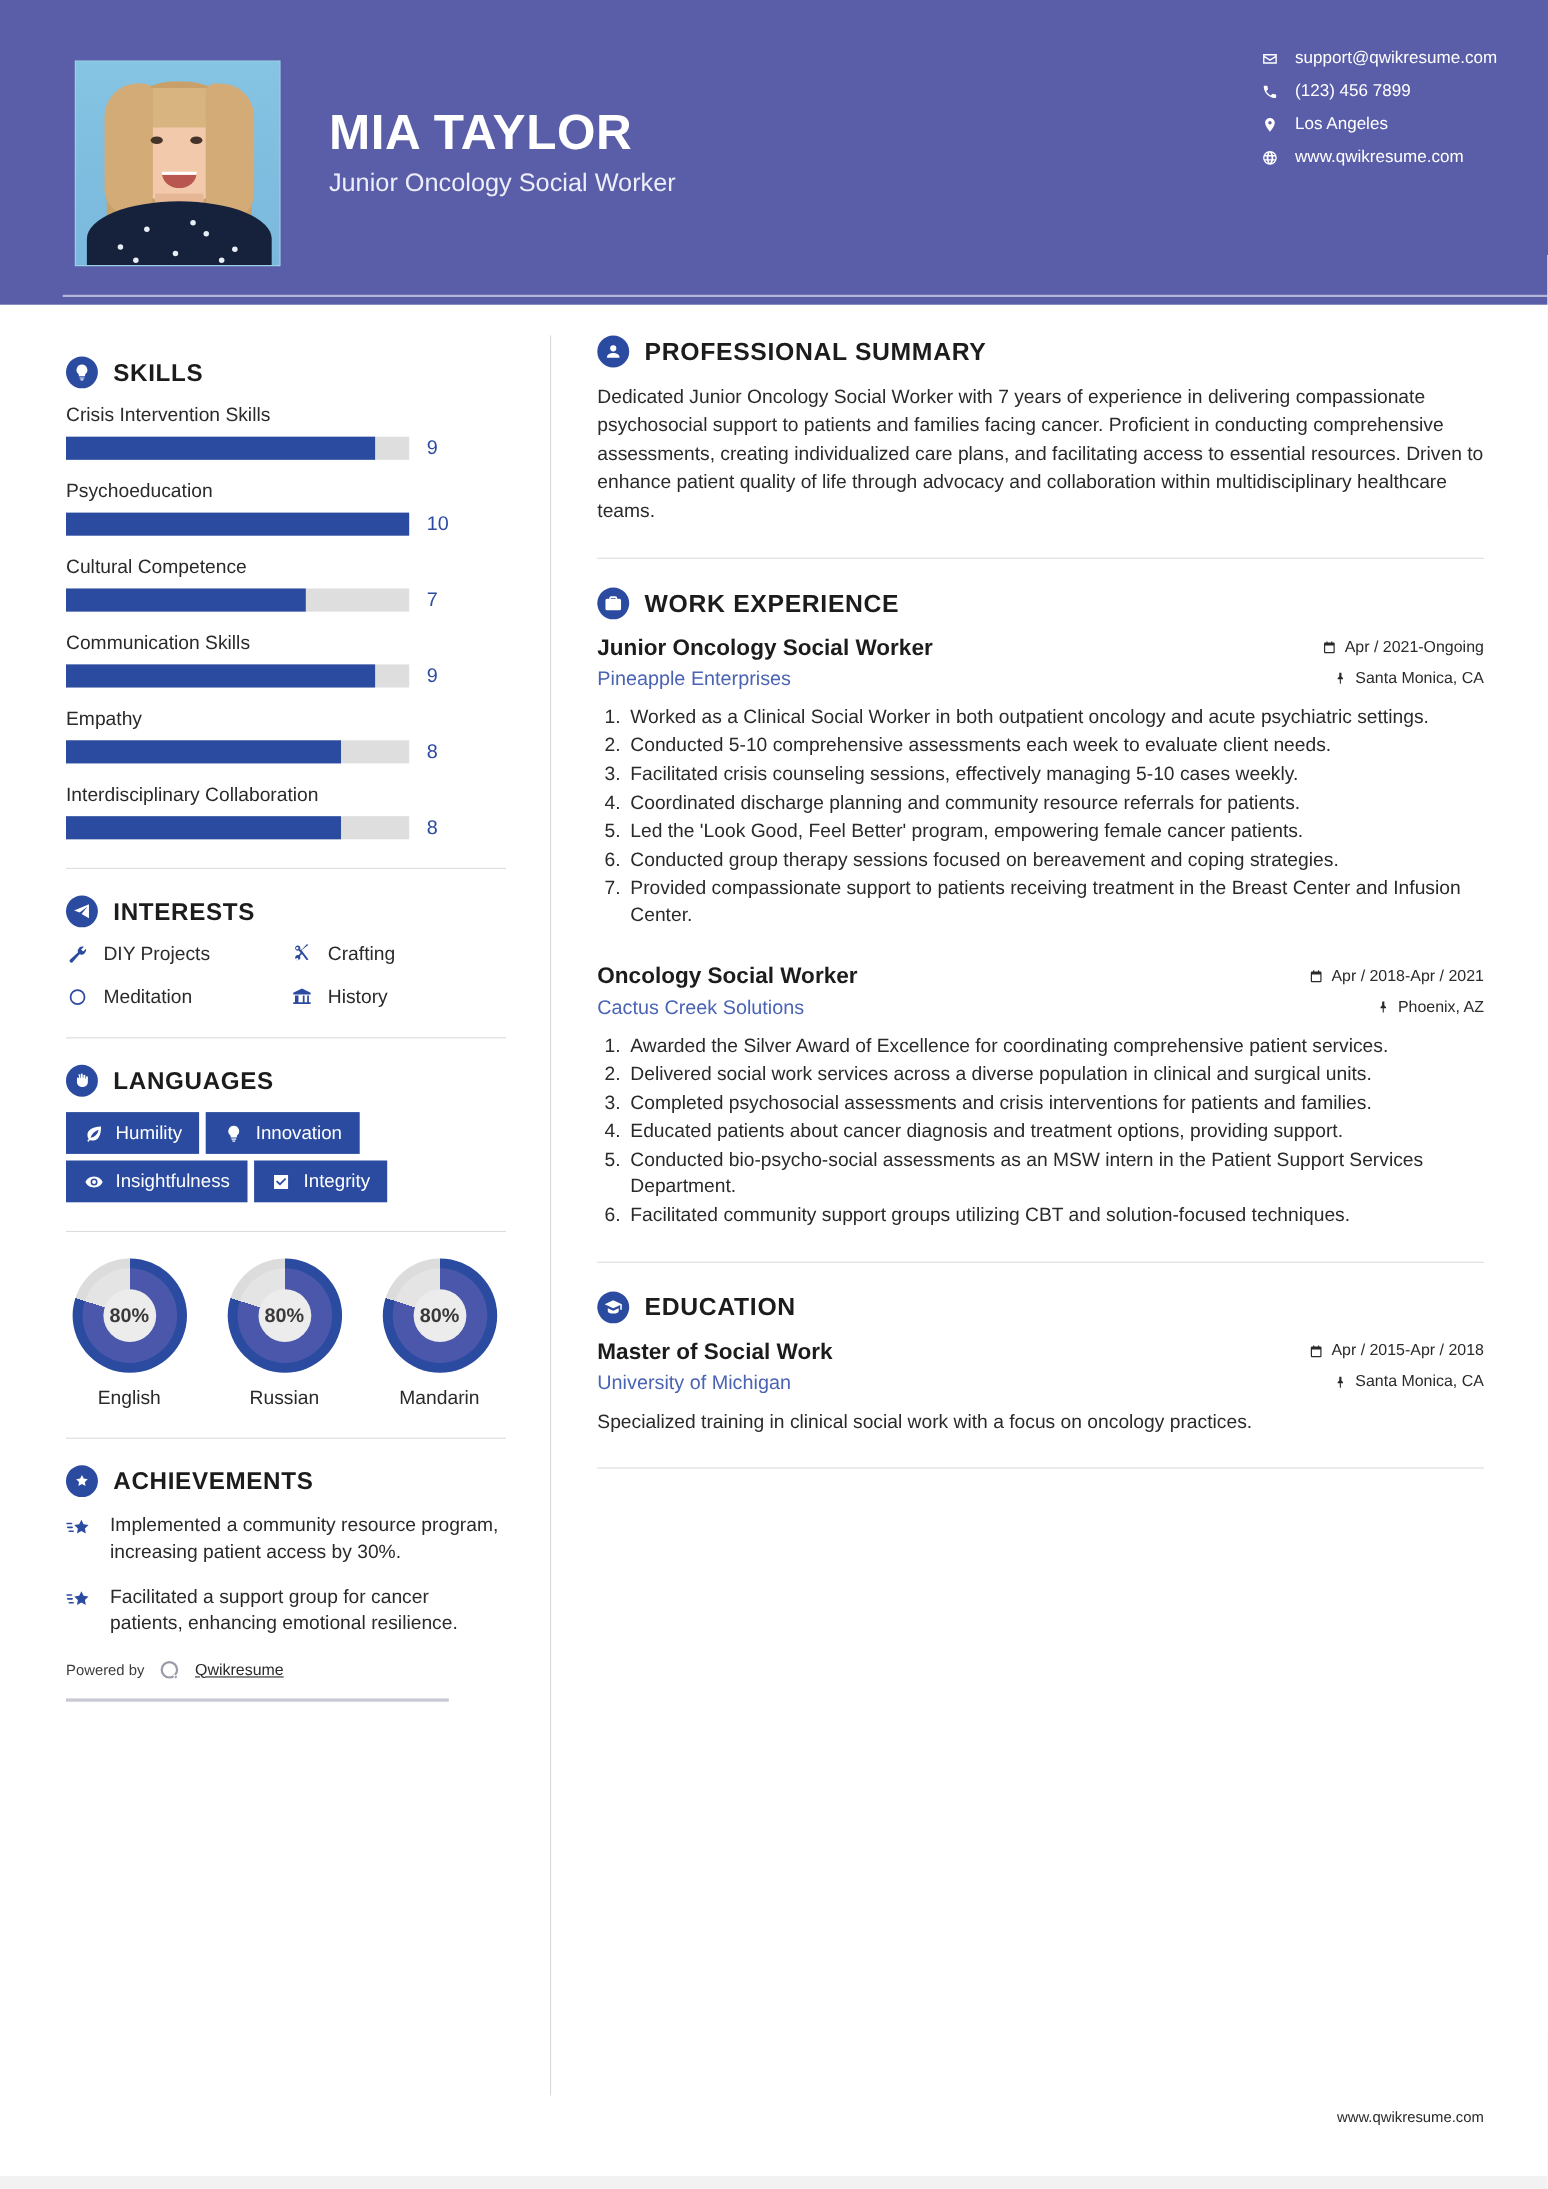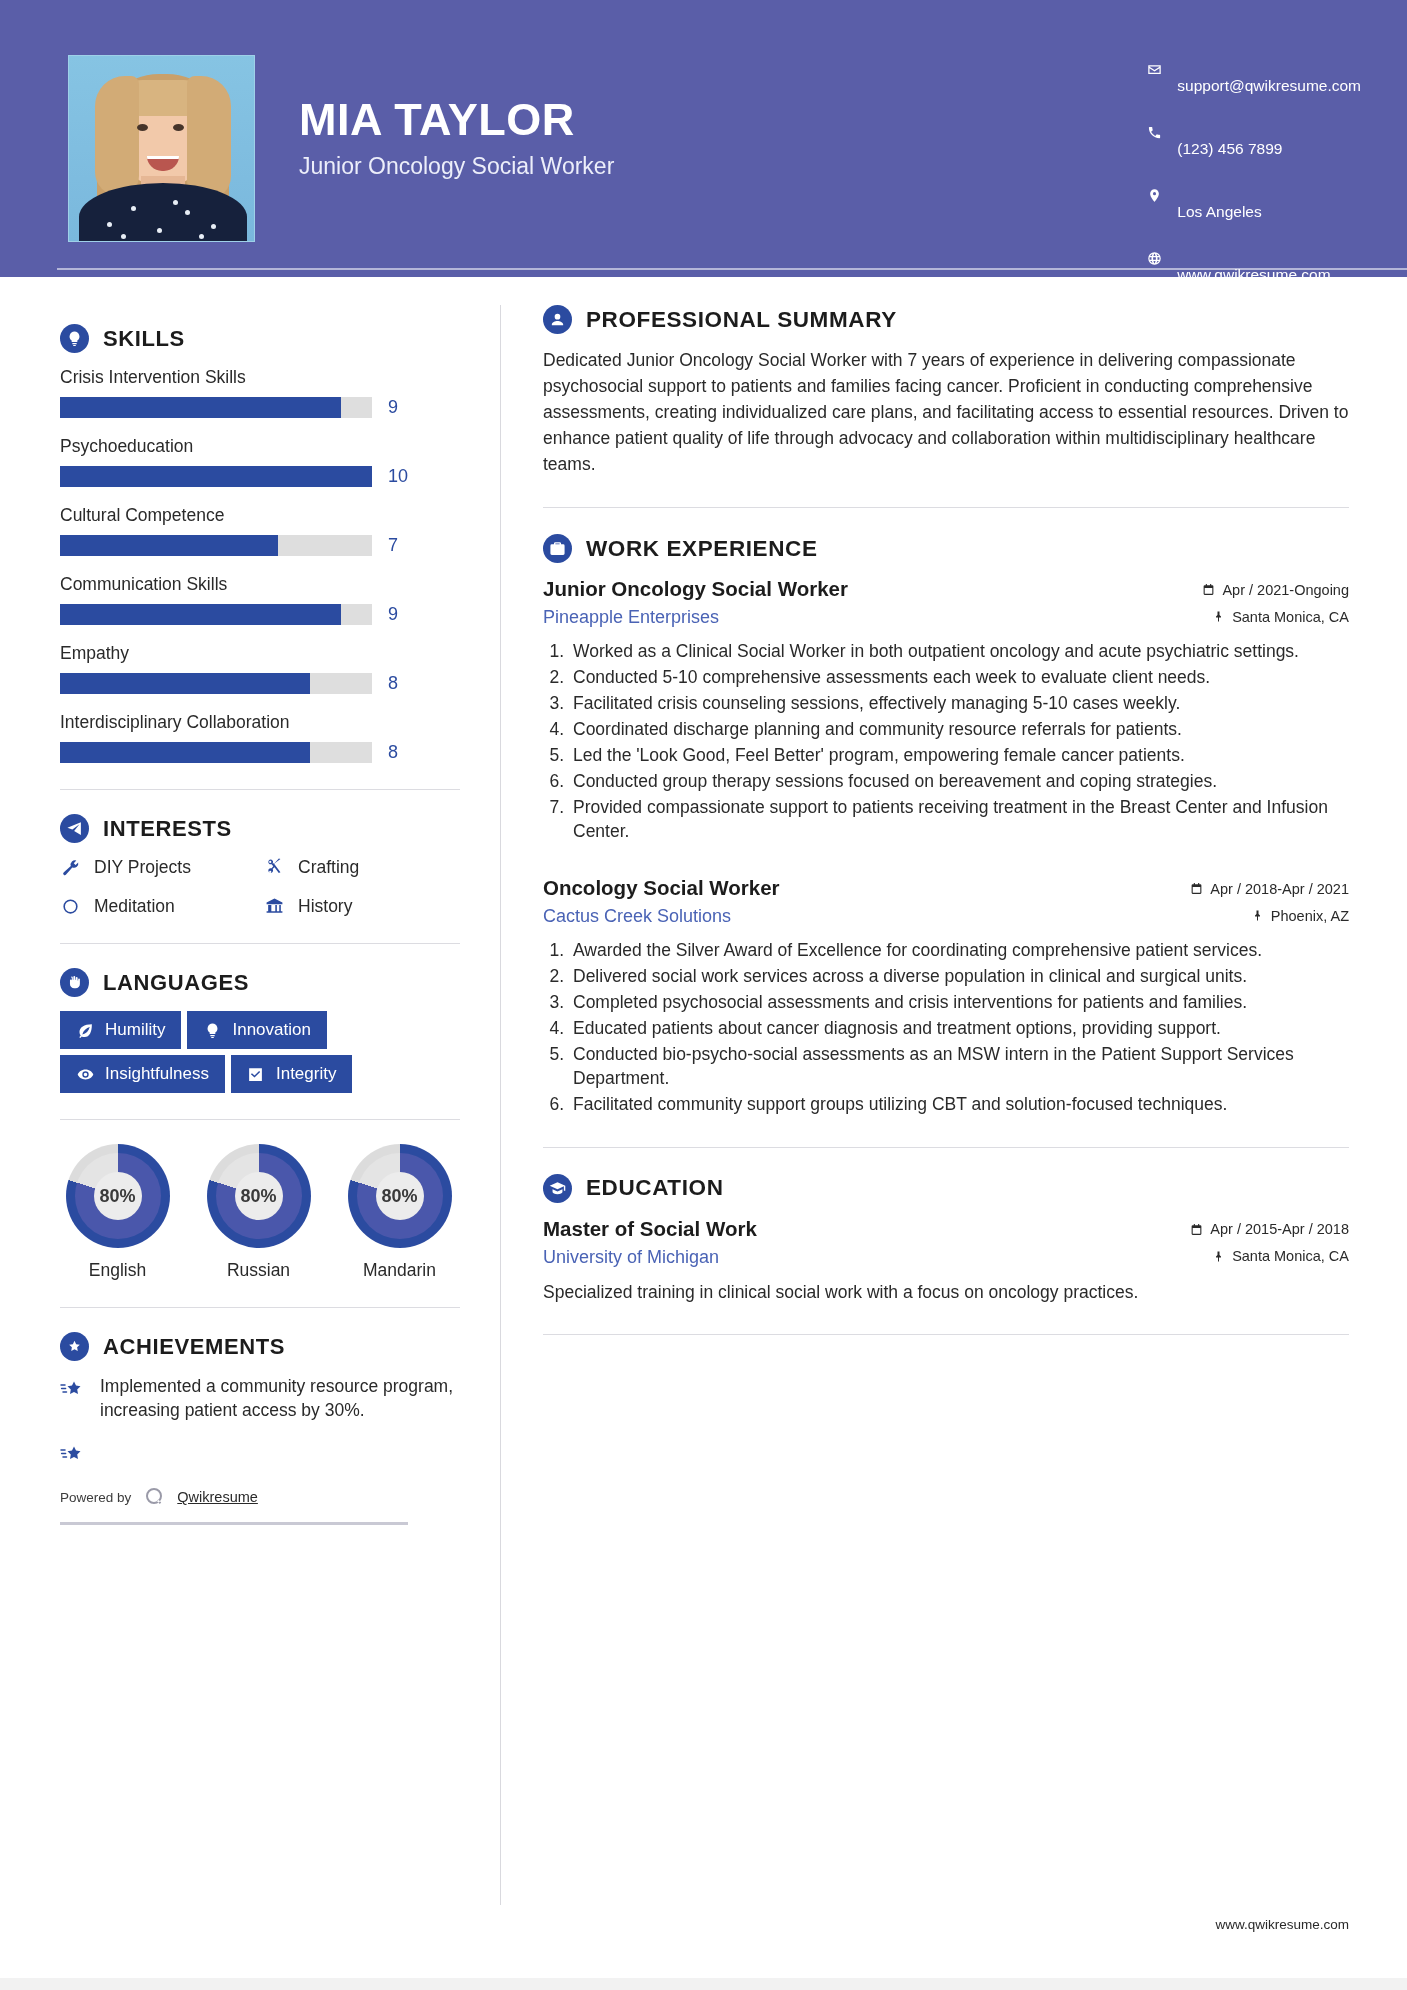--- a/index.html
+++ b/index.html
@@ -94,21 +94,21 @@
   }
   .contact-row {
     display: flex; align-items: center; gap: 14px;
     color: #ffffff; font-size: 15.5px;
   }
   .contact-row .ic {
     width: 18px; height: 18px; display: inline-flex;
     align-items: center; justify-content: center; flex: 0 0 18px;
   }
   .contact-row .ic svg { width: 15px; height: 15px; fill: #ffffff; }
-  .contact-row .txt { white-space: nowrap; margin-top: 33px; }
+  .contact-row .txt { white-space: nowrap; }
 
   .header-rule {
     position: absolute; left: 57px; right: 0; bottom: 7px;
     height: 2px; background: rgba(255,255,255,0.55);
   }
 
   
   .body {
     display: flex;
     padding: 28px 0 0 0;
@@ -549,20 +549,21 @@
           </span>
           <span class="txt">Implemented a community resource program, increasing patient access by 30%.</span>
         </div>
         <div class="ach">
           <span class="ic">
             <svg viewBox="0 0 24 24">
               <path d="M14 4.5l2 4.1 4.5.7-3.3 3.2.8 4.5-4-2.1-4 2.1.8-4.5-3.3-3.2 4.5-.7L14 4.5z" fill="#2b4ba0"></path>
               <path d="M1 8h4M1.6 11.5h4M3 15h3.5" stroke="#2b4ba0" stroke-width="1.5" fill="none" stroke-linecap="round"></path>
             </svg>
           </span>
+          <span class="txt">Facilitated a support group for cancer patients, enhancing emotional resilience.</span>
         </div>
       </div>
 
       <div class="powered">
         <span class="lbl">Powered by</span>
         <span class="logo">
           <svg viewBox="0 0 24 24">
               <path d="M12 3a8 8 0 108 8 8 8 0 00-8-8zm0 2a6 6 0 11-6 6 6 6 0 016-6zm4.2 9.5l3 3-1.4 1.4-3-3z" fill="#9a9aa8"></path>
             </svg>
         </span>

